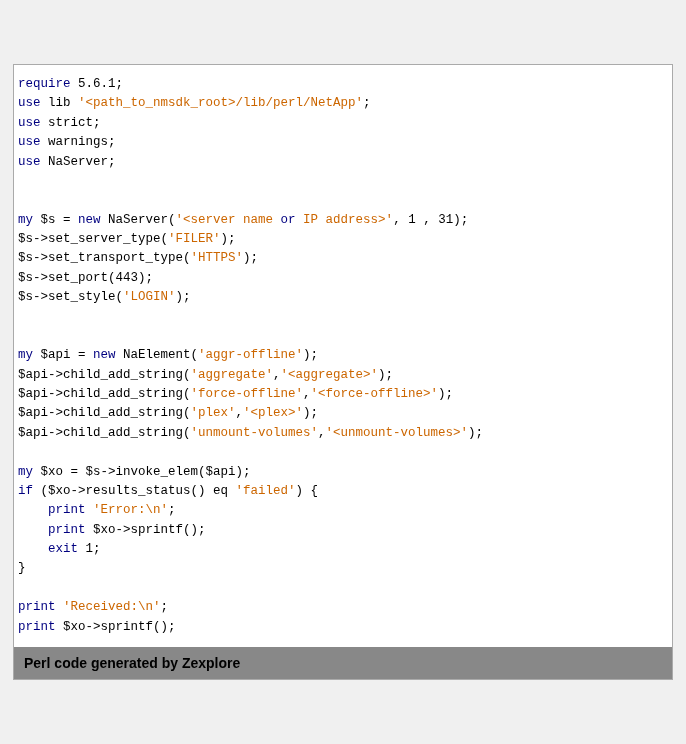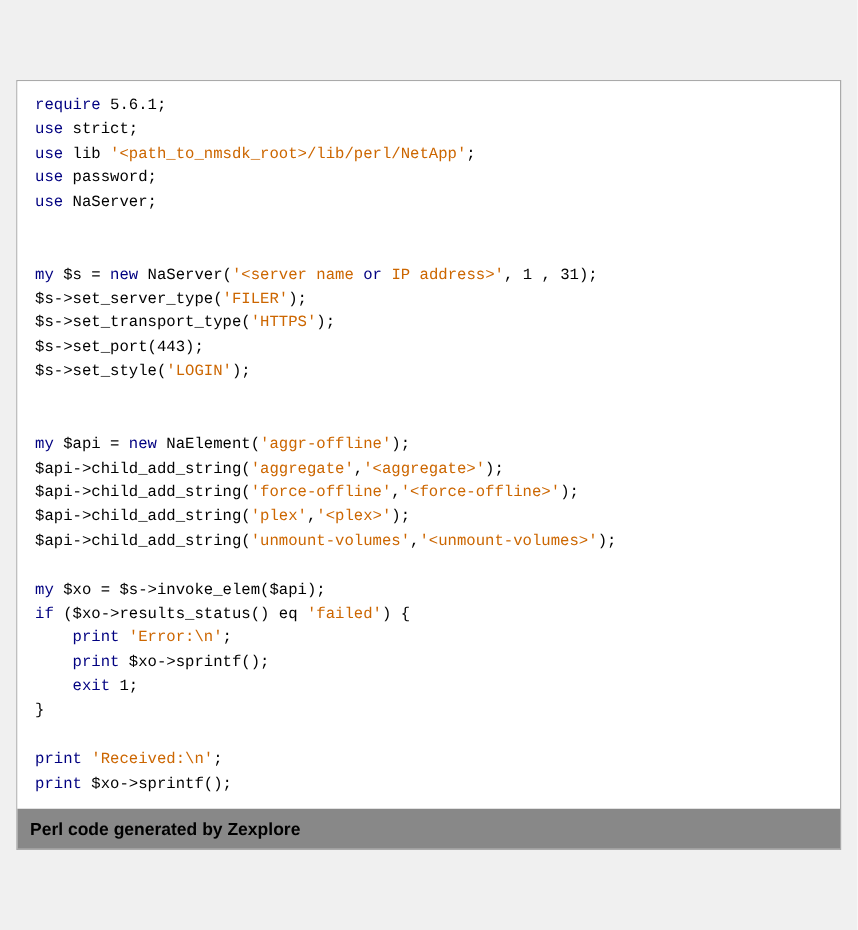--- a/index.html
+++ b/index.html
@@ -20,21 +20,21 @@
 
     .container {
       width: 660px;
       background: #ffffff;
       border: 1px solid #aaaaaa;
       display: flex;
       flex-direction: column;
     }
 
     .code-area {
-      padding: 10px 14px;
+      padding: 10px 4px;
       background: #ffffff;
       font-family: 'Courier New', Courier, monospace;
       font-size: 12.5px;
       line-height: 1.55;
       overflow: hidden;
     }
 
     .footer {
       background: #888888;
       color: #000000;
@@ -60,25 +60,25 @@
     }
   </style>
 </head>
 <body>
 
 <div class="container">
   <div class="code-area">
 
     <span class="code-line"><span class="c-keyword">require</span><span class="c-default"> 5.6.1;</span></span>
 
+    <span class="code-line"><span class="c-keyword">use</span><span class="c-default"> lib </span><span class="c-string">'&lt;path_to_nmsdk_root&gt;/lib/perl/NetApp'</span><span class="c-default">;</span></span>
+
     <span class="code-line"><span class="c-keyword">use</span><span class="c-default"> strict;</span></span>
 
-    <span class="code-line"><span class="c-keyword">use</span><span class="c-default"> lib </span><span class="c-string">'&lt;path_to_nmsdk_root&gt;/lib/perl/NetApp'</span><span class="c-default">;</span></span>
-
-    <span class="code-line"><span class="c-keyword">use</span><span class="c-default"> password;</span></span>
+    <span class="code-line"><span class="c-keyword">use</span><span class="c-default"> warnings;</span></span>
 
     <span class="code-line"><span class="c-keyword">use</span><span class="c-default"> NaServer;</span></span>
 
 
     <span class="blank-line"></span>
     <span class="blank-line"></span>
 
     <span class="code-line"><span class="c-keyword">my</span><span class="c-default"> $s = </span><span class="c-keyword">new</span><span class="c-default"> NaServer(</span><span class="c-string">'&lt;server name </span><span class="c-keyword">or</span><span class="c-string"> IP address&gt;'</span><span class="c-default">, 1 , 31);</span></span>
 
     <span class="code-line"><span class="c-default">$s-&gt;set_server_type(</span><span class="c-string">'FILER'</span><span class="c-default">);</span></span>

